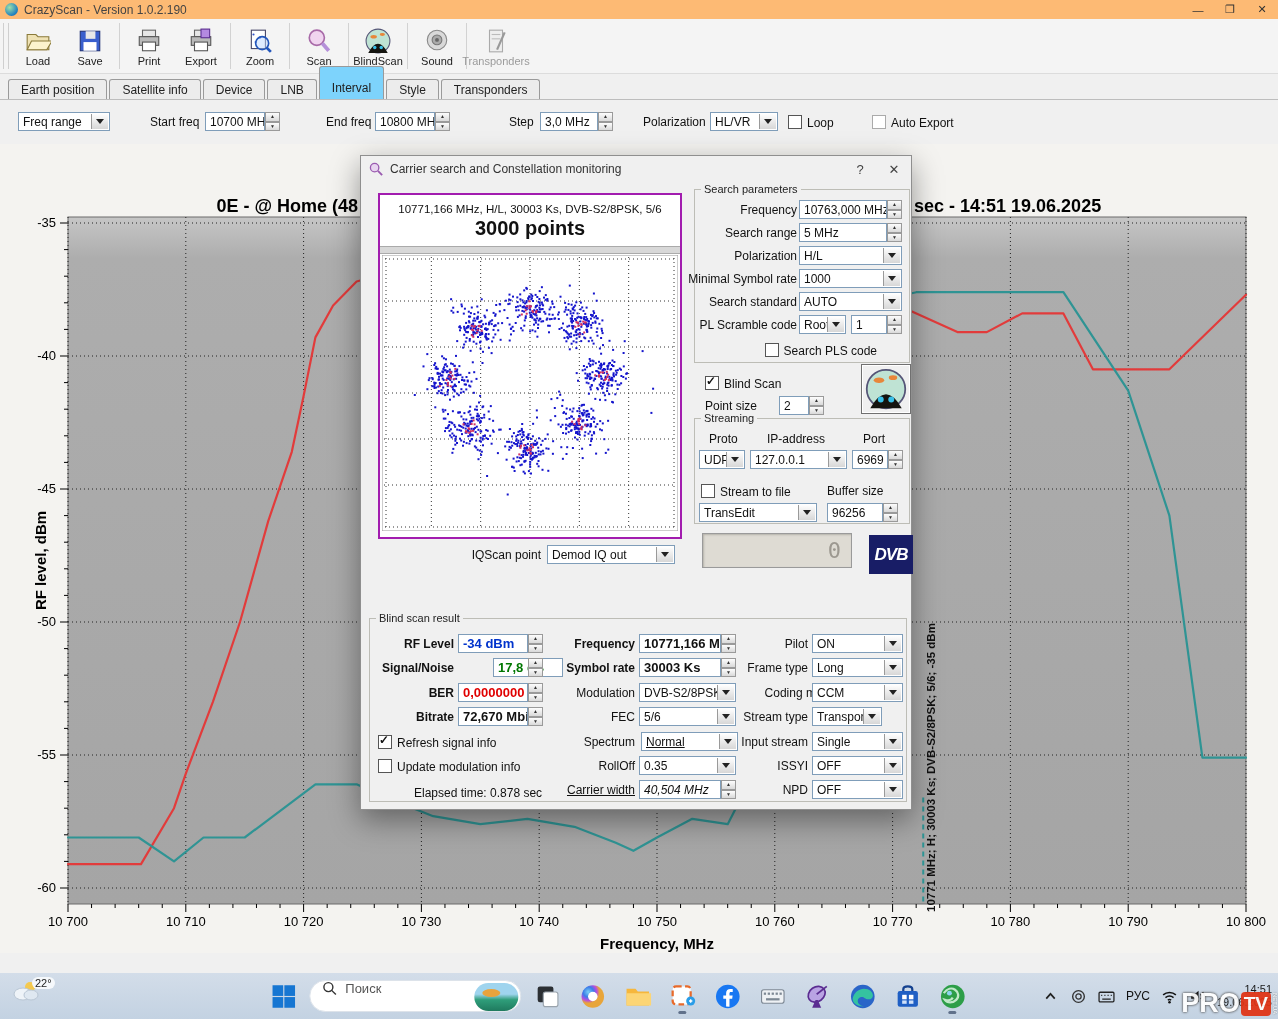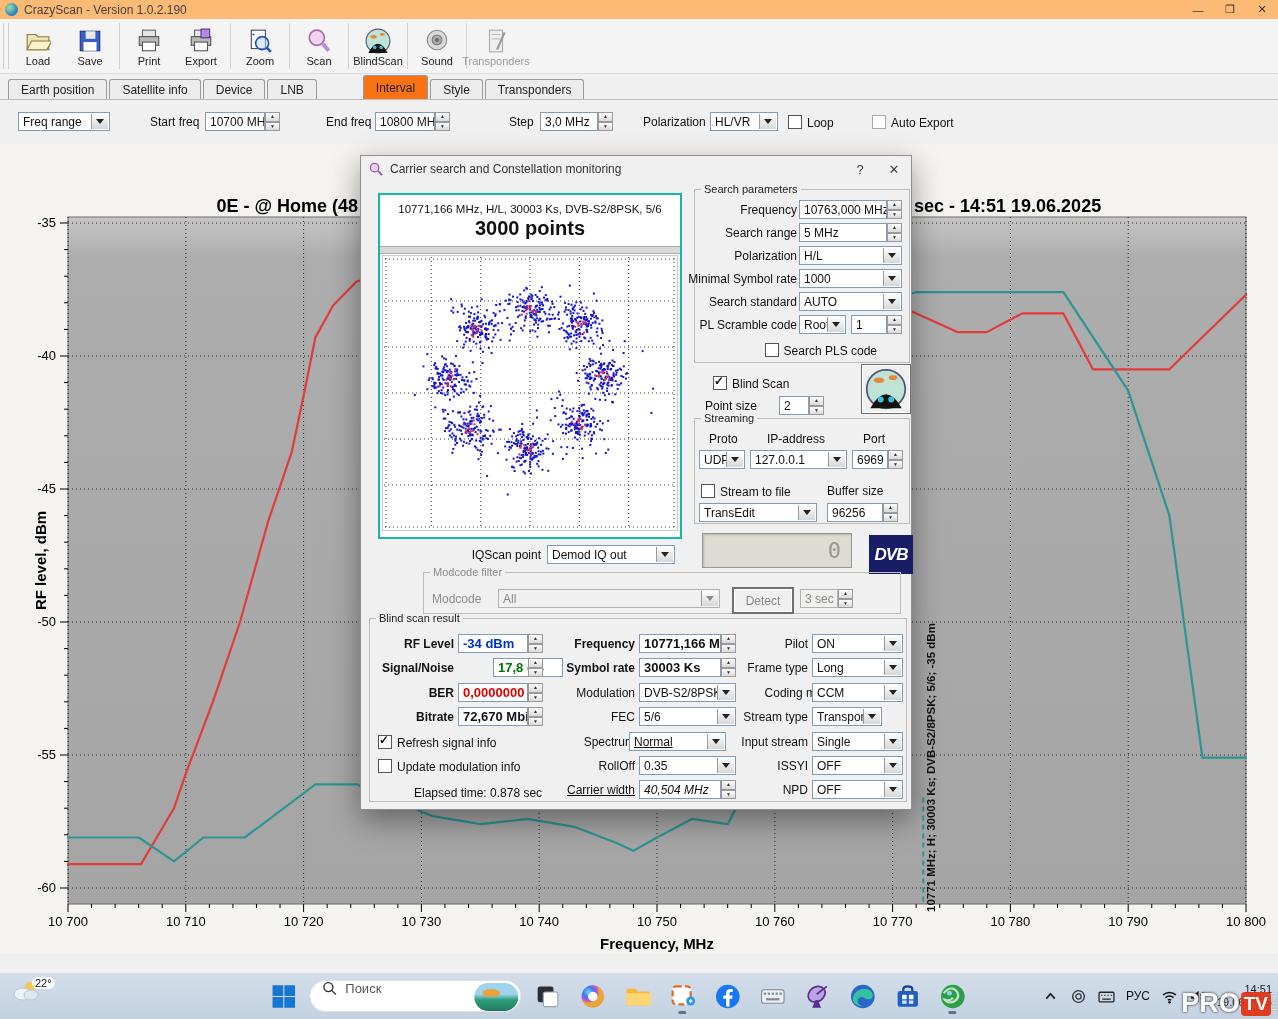--- a/index.html
+++ b/index.html
@@ -16,21 +16,21 @@
   .grip{width:4px;margin:4px 3px;border-left:1px solid #cfcfcf;border-right:1px solid #cfcfcf;}
   .tbtn{width:52px;display:flex;flex-direction:column;align-items:center;justify-content:center;gap:1px;padding-top:2px;}
   .tbtn svg{width:26px;height:26px;}
   .tbtn span{font-size:11px;color:#222;}
   .tbtn.dis span{color:#9b9b9b;}
   .tsep{width:1px;background:#d2d2d2;margin:4px 3px;}
   
   #tabrow{position:absolute;left:0;top:76px;width:100%;height:23px;display:flex;align-items:flex-end;padding-left:8px;}
   .tab{border:1px solid #9a9a9a;border-bottom:none;background:#ececec;padding:3px 12px 2px;font-size:12px;
        border-radius:3px 3px 0 0;margin-right:2px;color:#222;height:14px;}
-  .tab.active{background:#f97316;padding-top:5px;height:16px;position:relative;z-index:2;margin-left:44px;}
+  .tab.active{background:#7dd3fc;padding-top:14px;height:16px;position:relative;z-index:2;}
   #settings{position:absolute;left:0;top:99px;width:100%;height:44px;background:#f0f0f0;border-top:1px solid #bdbdbd;border-bottom:1px solid #8f8f8f;}
   #settings .lbl{position:absolute;top:15px;font-size:12px;color:#111;}
   .lbl.dis{color:#9b9b9b;}
   
   .field{position:absolute;height:19px;border:1px solid #7f9db9;background:#fff;display:flex;align-items:center;
          font-size:12px;padding-left:4px;overflow:hidden;white-space:nowrap;box-sizing:border-box;}
   .spin{position:absolute;width:15px;height:19px;display:flex;flex-direction:column;box-sizing:border-box;}
   .spin i{flex:1;background:linear-gradient(#fdfdfd,#d9d9d9);border:1px solid #9a9a9a;font-style:normal;
           font-size:5px;line-height:7px;text-align:center;color:#333;}
   .dd-btn{position:absolute;right:1px;top:1px;bottom:1px;width:16px;background:linear-gradient(#fefefe,#d7d7d7);
@@ -47,21 +47,21 @@
   #chartwrap{position:absolute;left:0;top:144px;width:1278px;height:809px;background:#f4f3f0;}
   
   #statusbar{position:absolute;left:0;top:953px;width:100%;height:20px;background:#f0f0f0;border-top:1px solid #c9c9c9;
              display:flex;align-items:center;padding-left:6px;box-sizing:border-box;font-size:12px;}
   
   #dialog{position:absolute;left:360px;top:155px;width:550px;height:653px;background:#f0f0f0;border:1px solid #8f8f8f;
           box-shadow:0 10px 28px rgba(0,0,0,.4);z-index:10;}
   #dlg-title{position:absolute;left:0;top:0;right:0;height:26px;display:flex;align-items:center;}
   #dlg-title .txt{font-size:12px;color:#333;}
   #dlg-title .btn{width:34px;height:26px;display:flex;align-items:center;justify-content:center;color:#444;font-size:13px;}
-  #constbox{position:absolute;left:17px;top:37px;width:304px;height:346px;border:2px solid #14b8a6;background:#fff;box-sizing:border-box;}
+  #constbox{position:absolute;left:17px;top:37px;width:304px;height:346px;border:2px solid #a21caf;background:#fff;box-sizing:border-box;}
   #constbox .l1{text-align:center;font-size:11.5px;margin-top:8px;}
   #constbox .l2{text-align:center;font-size:20px;font-weight:bold;margin-top:2px;}
   #const-strip{height:6px;margin-top:6px;background:#d8d8d8;border:1px solid #aaa;border-left:none;border-right:none;}
   .row-lbl{position:absolute;font-size:12px;text-align:right;white-space:nowrap;}
   .b{font-weight:bold;}
   .it{font-style:italic;}
   .val-blue{color:#0033cc;font-weight:bold;font-size:13px;}
   .val-green{color:#007700;font-weight:bold;font-size:13px;}
   .val-red{color:#e00000;font-weight:bold;font-size:13px;}
   .val-bold{font-weight:bold;font-size:13px;}
@@ -1701,21 +1701,21 @@
       <div class="field" style="right:22px;top:120px;width:36px;">
           <span>1</span>
         </div>
       <div class="spin" style="right:7px;top:120px;">
           <i>▲</i>
           <i>▼</i>
         </div>
       <span class="row-lbl" style="right:32px;top:148px;"><span class="cb"></span><span>Search PLS code</span></span>
     </fieldset>
 
-    <span class="row-lbl" style="left:344px;top:220px;text-align:left;margin-left:8px;"><span class="cb on"></span><span>Blind Scan</span></span>
+    <span class="row-lbl" style="left:344px;top:220px;text-align:left;"><span class="cb on"></span><span>Blind Scan</span></span>
     <span class="row-lbl" style="left:344px;top:243px;text-align:left;">Point size</span>
     <div class="field" style="left:418px;top:240px;width:30px;">
         <span>2</span>
       </div>
     <div class="spin" style="left:448px;top:240px;">
         <i>▲</i>
         <i>▼</i>
       </div>
     <div class="btn3d" style="left:500px;top:208px;width:48px;height:48px;">
       <svg viewBox="0 0 24 24" style="width:42px;height:42px;">
@@ -1776,40 +1776,20 @@
           <b></b>
         </span>
       </div>
     <div id="graydisp">
         <span class="dig">0</span>
       </div>
     <div id="dvblogo">
         <span>DVB</span>
       </div>
 
-    <fieldset style="left:62px;top:410px;width:478px;height:48px;color:#8a8a86;">
-      <legend style="color:#8a8a86;">Modcode filter</legend>
-      <span class="row-lbl" style="left:8px;top:14px;text-align:left;color:#8a8a86;">Modcode</span>
-      <div class="field dis" style="left:74px;top:11px;width:222px;">
-          <span>All</span>
-          <span class="dd-btn">
-            <b></b>
-          </span>
-        </div>
-      <div class="btn3d" style="left:308px;top:9px;width:58px;height:23px;border-width:2px;">
-          <span>Detect</span>
-        </div>
-      <div class="field dis" style="left:376px;top:11px;width:38px;">
-          <span>3 sec</span>
-        </div>
-      <div class="spin" style="left:414px;top:11px;">
-          <i>▲</i>
-          <i>▼</i>
-        </div>
-    </fieldset>
 
     <fieldset style="left:8px;top:456px;width:538px;height:190px;">
       <legend>Blind scan result</legend>
 
       <span class="row-lbl b" style="left:0;top:13px;width:84px;">RF Level</span>
       <div class="field" style="left:88px;top:10px;width:70px;">
           <span class="val-blue">-34 dBm</span>
         </div>
       <div class="spin" style="left:158px;top:10px;">
           <i>▲</i>
@@ -1867,21 +1847,21 @@
           </span>
         </div>
       <span class="row-lbl" style="left:165px;top:86px;width:100px;">FEC</span>
       <div class="field" style="left:269px;top:83px;width:97px;">
           <span>5/6</span>
           <span class="dd-btn">
             <b></b>
           </span>
         </div>
       <span class="row-lbl" style="left:165px;top:111px;width:100px;">Spectrum</span>
-      <div class="field" style="left:259px;top:108px;width:97px;text-decoration:underline;">
+      <div class="field" style="left:271px;top:108px;width:97px;text-decoration:underline;">
           <span>Normal</span>
           <span class="dd-btn">
             <b></b>
           </span>
         </div>
       <span class="row-lbl" style="left:165px;top:135px;width:100px;">RollOff</span>
       <div class="field" style="left:269px;top:132px;width:97px;">
           <span>0.35</span>
           <span class="dd-btn">
             <b></b>

